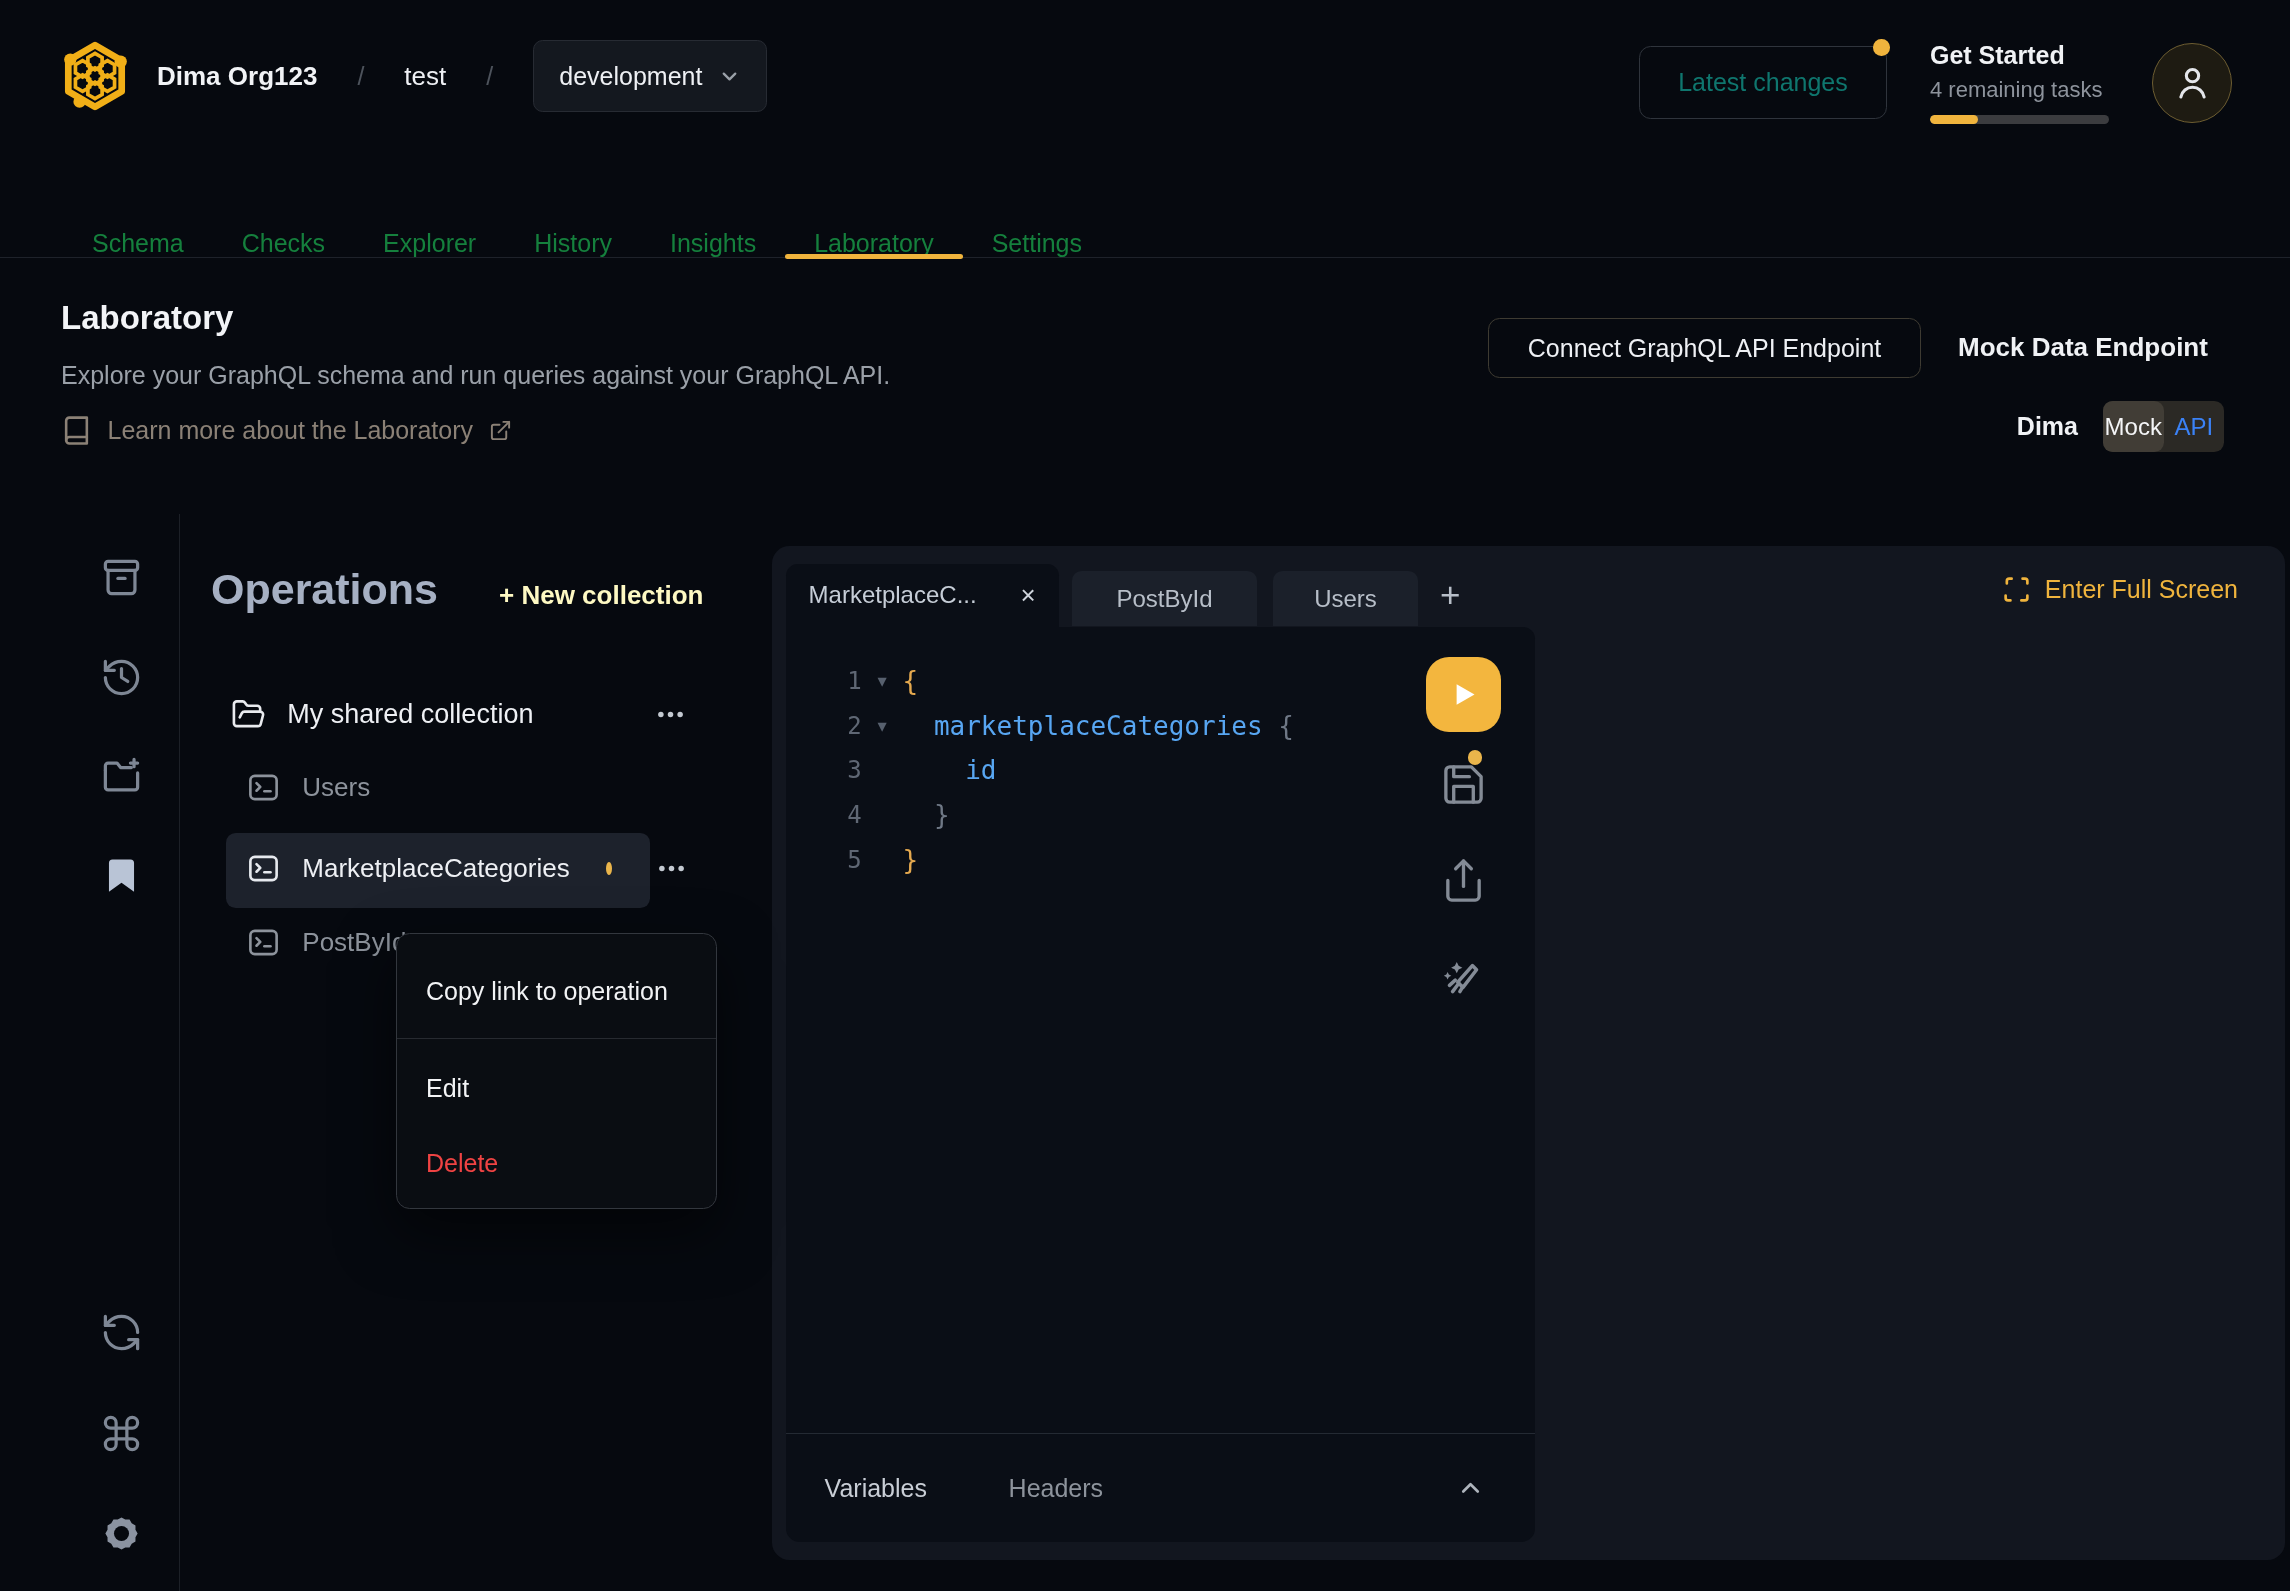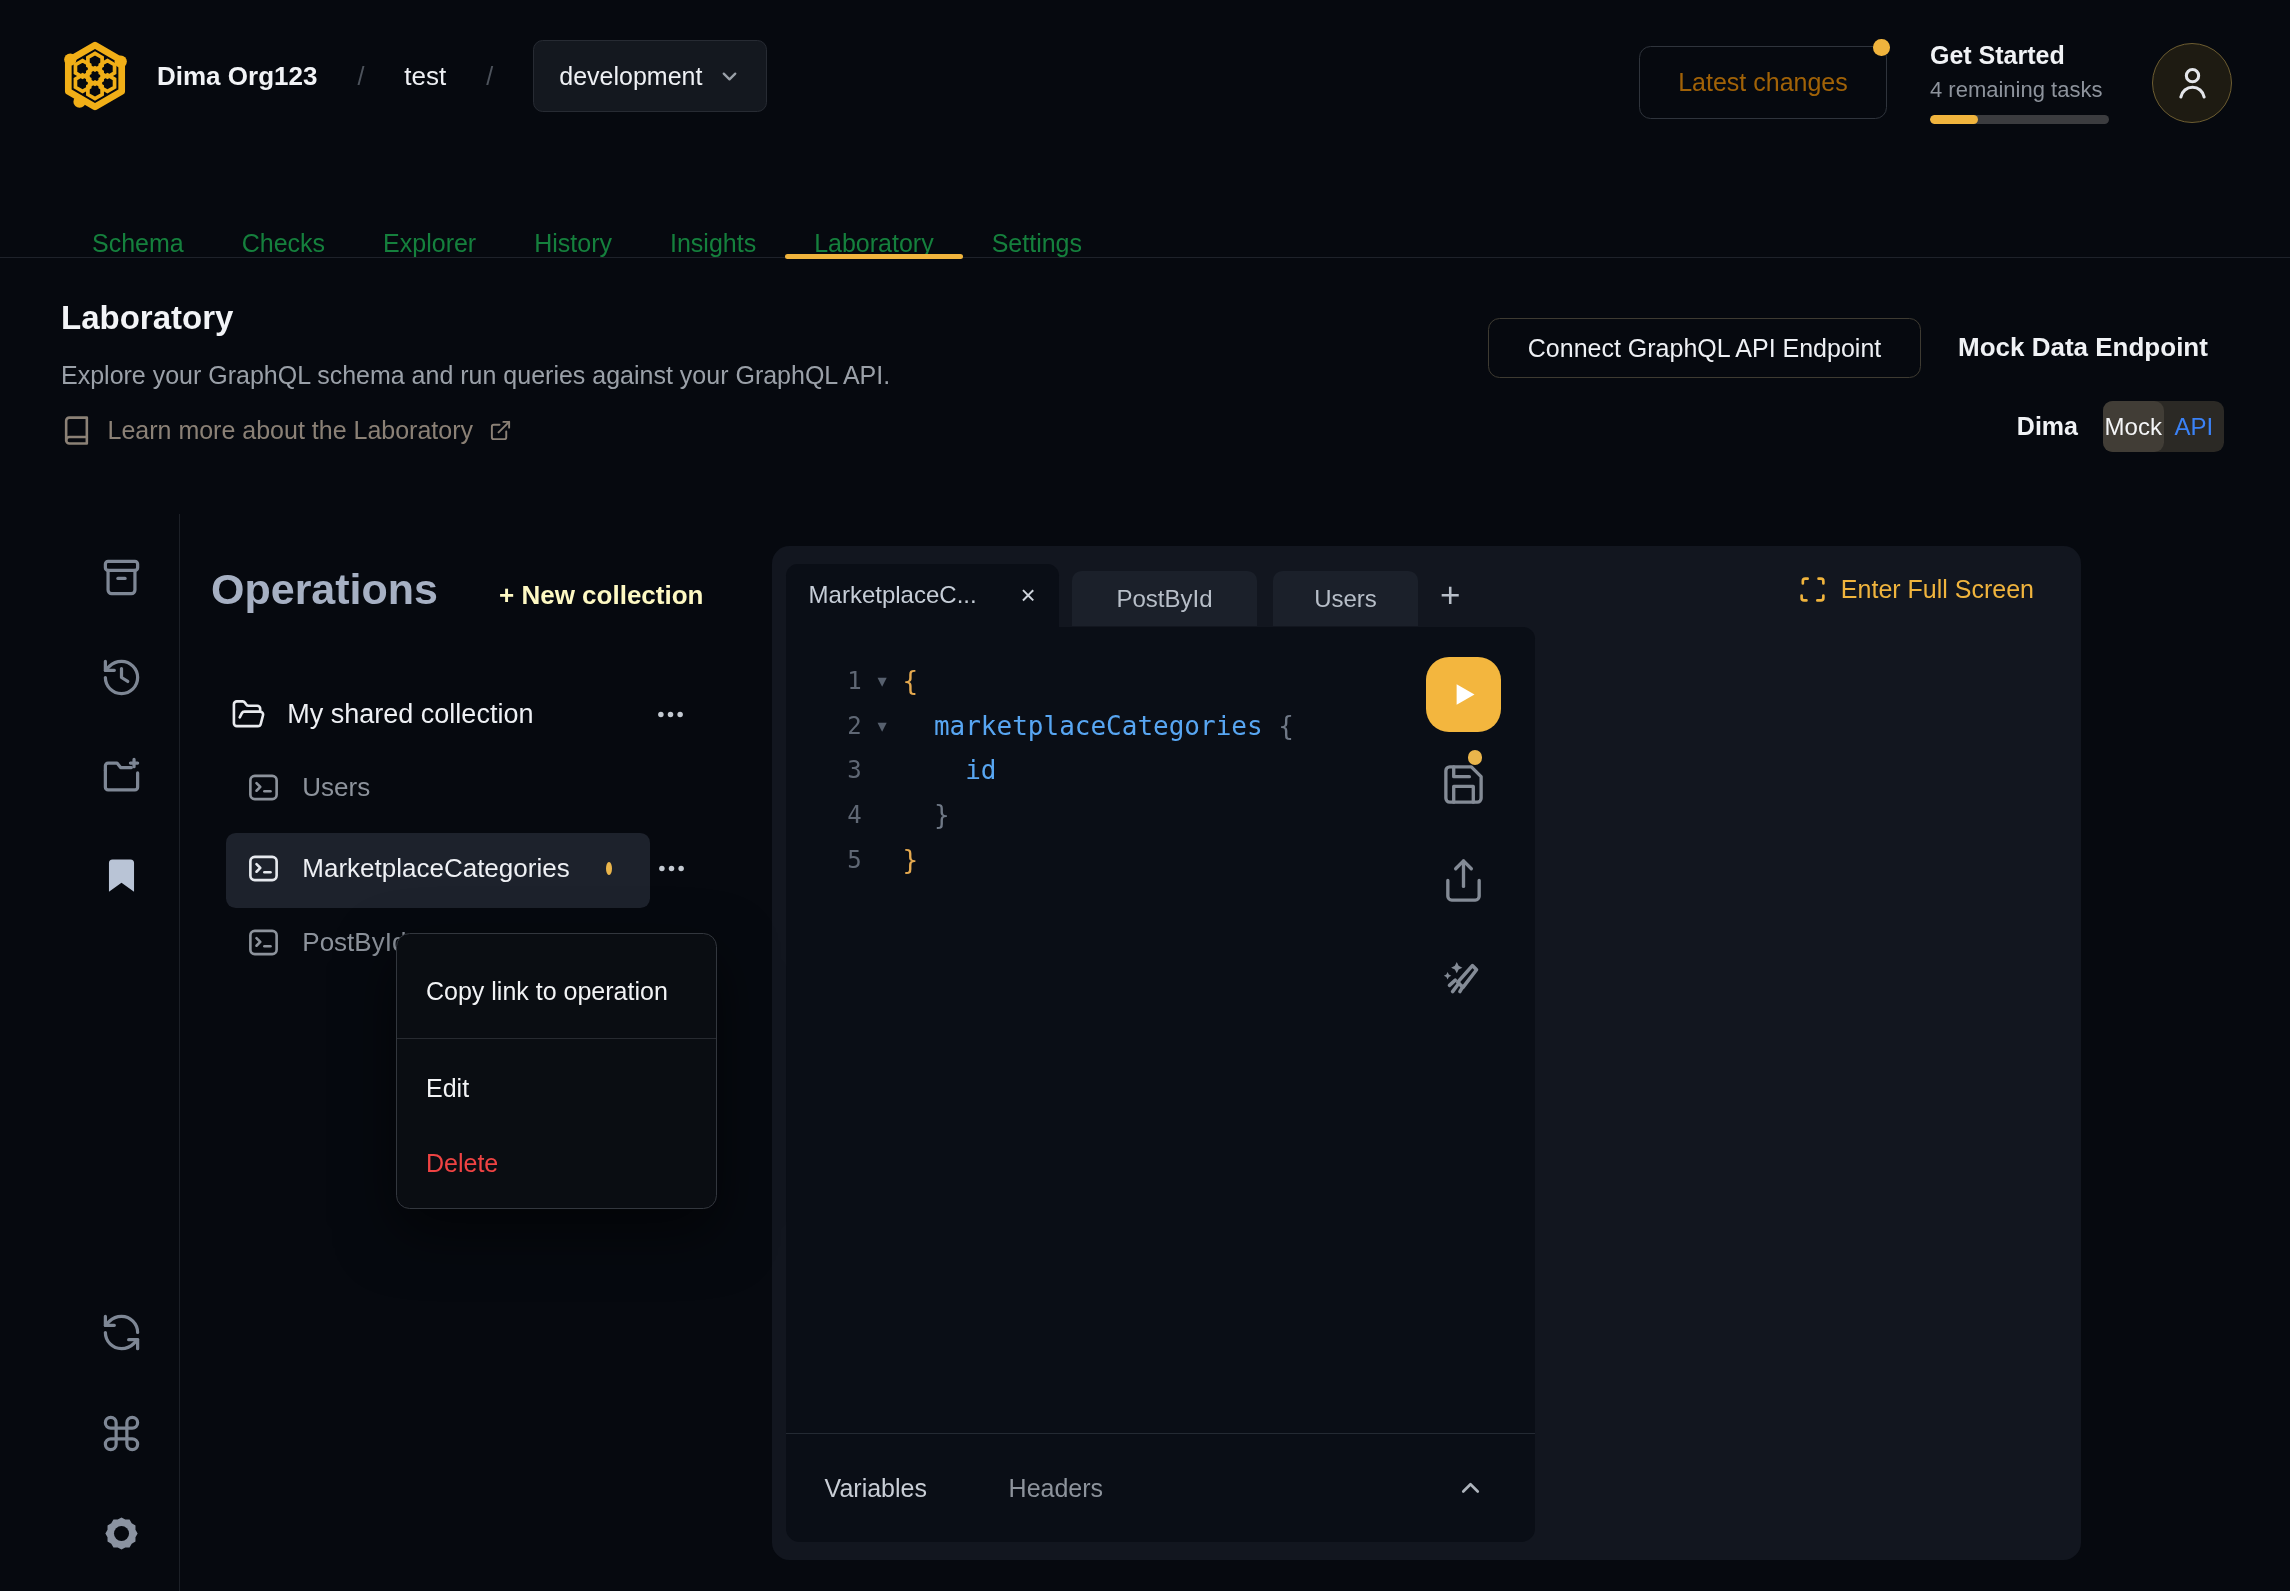--- a/index.html
+++ b/index.html
@@ -11,21 +11,21 @@
   svg{display:block}
 
   
   .brand{left:58px;top:39px;gap:25px}
   .crumbs{gap:40px;font-size:26px}
   .org{font-weight:700;color:#f1f3f6}
   .slash{color:#4d535c;font-size:25px}
   .proj{color:#eef0f4}
   .envbtn{display:flex;align-items:center;gap:15.5px;background:#14181f;border:1.5px solid #272b33;border-radius:9.7px;padding:0 25px;height:72px;font-size:25px;color:#eef0f4;cursor:pointer}
   .topright{right:58px;top:41px;gap:43px}
-  .latestbtn{position:relative;width:248px;height:73px;border:1.5px solid #2f343c;border-radius:11.6px;background:transparent;color:#a16207;font-size:25px;cursor:pointer}
+  .latestbtn{position:relative;width:248px;height:73px;border:1.5px solid #2f343c;border-radius:11.6px;background:transparent;color:#0f766e;font-size:25px;cursor:pointer}
   .latestdot{position:absolute;top:-7.8px;right:-3.9px;width:16.5px;height:16.5px;border-radius:50%;background:#f0b43d}
   .gs-title{font-size:25px;font-weight:700;color:#f0f2f5}
   .gs-sub{font-size:22px;color:#8d939c;margin-top:6.8px}
   .gs-bar{margin-top:12.6px;width:179px;height:8.7px;border-radius:4.9px;background:#3b3c3f;overflow:hidden}
   .gs-fill{height:100%;border-radius:4.9px;background:#f0b43d}
   .avatar{width:80px;height:80px;border-radius:50%;background:#1e1b12;border:1.9px solid #6d5d31;display:flex;align-items:center;justify-content:center}
 
   
   .tabbar{left:0;top:165px;width:2290px;height:93px;border-bottom:1px solid #1e222a}
   .tabs{position:absolute;left:63px;top:0;height:93px;display:flex}
@@ -62,21 +62,21 @@
   .dots{color:#c3c9d1;cursor:pointer}
   .unsaved{width:13.6px;height:13.6px;border-radius:50%;background:#eab54b}
 
   
   .menu{left:396px;top:933px;width:321px;height:276px;background:#0a0d12;border:1.5px solid #33373e;border-radius:13.6px;box-shadow:0 23px 58px rgba(0,0,0,.55);z-index:30;padding:0 29px}
   .mitem{position:absolute;left:29px;font-size:25px;color:#f2f3f5;cursor:pointer}
   .mdivider{position:absolute;left:0;right:0;top:104px;height:1px;background:#272a30}
   .mdanger{color:#ef4343}
 
   
-  .panel{left:772px;top:546px;width:1309px;height:1014px;background:#12161f;border-radius:17.5px}
+  .panel{left:772px;top:546px;width:1513px;height:1014px;background:#12161f;border-radius:17.5px}
   .etab{position:absolute;display:flex;align-items:center;cursor:pointer}
   .etab.active{left:13.6px;top:17.5px;width:273px;height:63px;background:#0a0e16;border-radius:11.6px 11.6px 0 0;padding:0 23px;justify-content:space-between}
   .etab .lbl{font-size:24px;color:#c6cdd7}
   .etab.t2{left:300px;top:25px;width:185px;height:55px}
   .etab.t3{left:501px;top:25px;width:145px;height:55px}
   .etab.inactive{background:#1b202a;border-radius:9.7px 9.7px 0 0;justify-content:center}
   .etab.inactive .lbl{color:#b7bec8}
   .closex{font-size:26px;color:#cfd4dc;line-height:1}
   .addtab{left:668px;top:29px;font-size:35px;color:#b7bec8;cursor:pointer}
   .fullscreen{right:47px;top:29px;gap:13.6px;color:#f0b43d;font-size:25px;font-weight:500;cursor:pointer}

